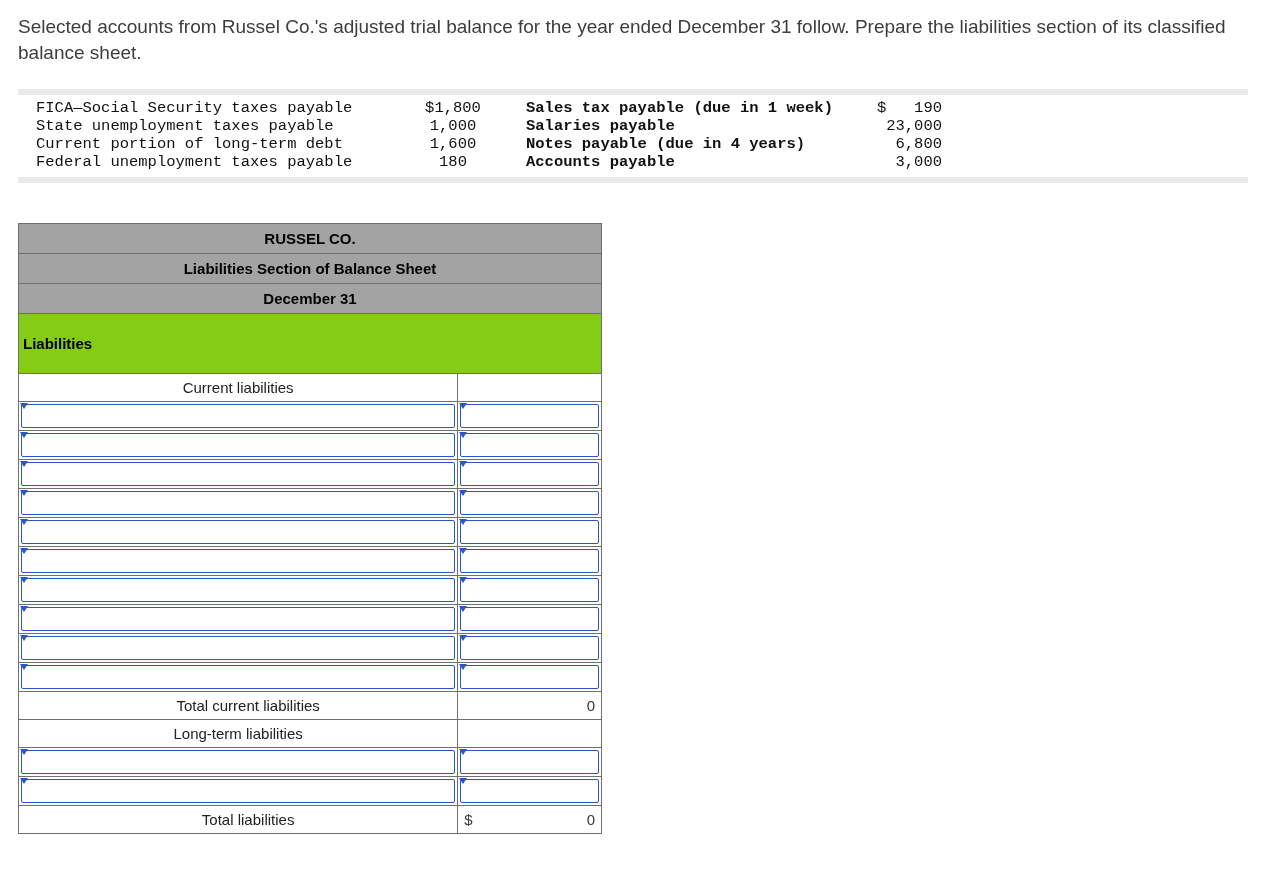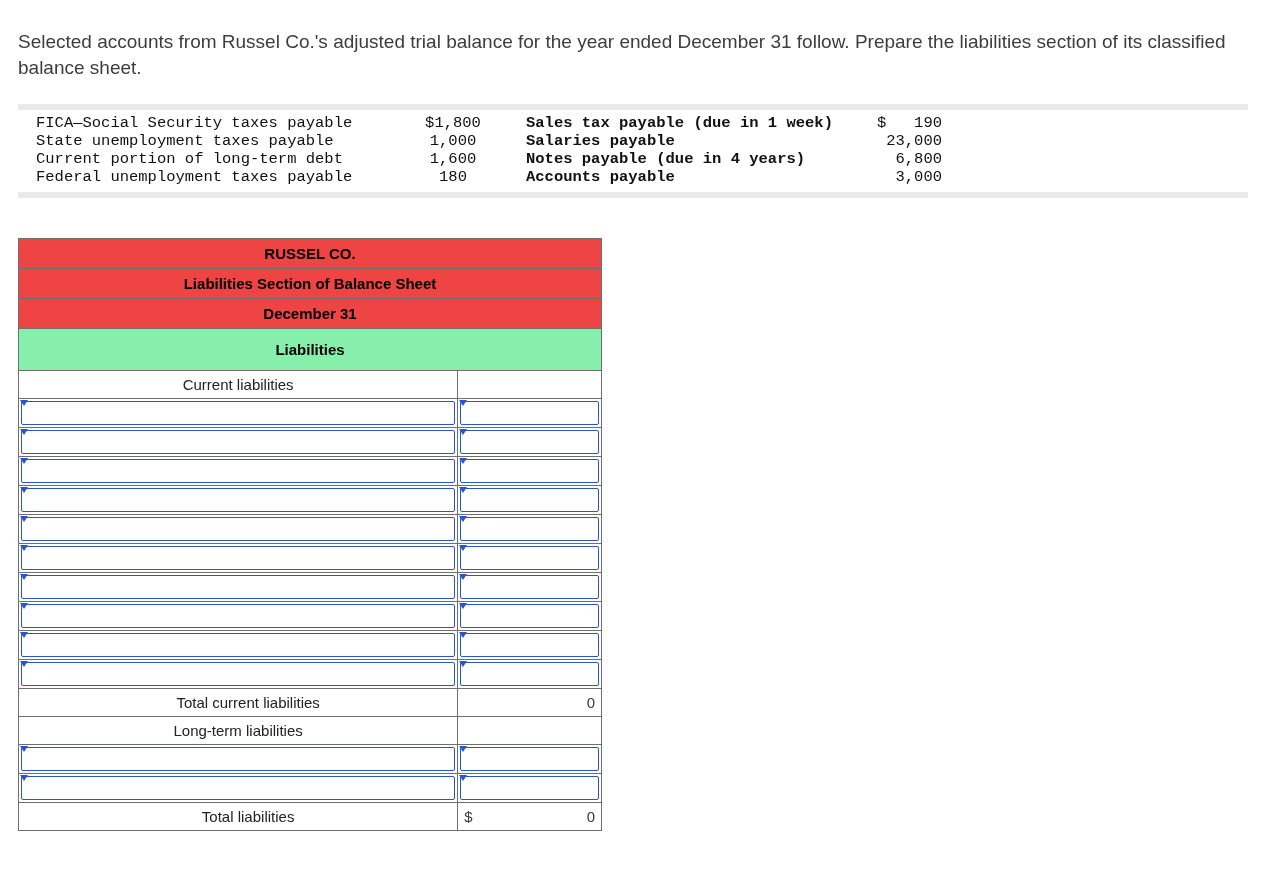--- a/index.html
+++ b/index.html
@@ -1,32 +1,32 @@
 <!DOCTYPE html>
 <html><head>
 <meta charset="utf-8">
 <style>
   * { box-sizing: border-box; }
   body { margin: 0; padding: 14px 18px; font-family: Arial, Helvetica, sans-serif; color: #3a3a3a; background: #fff; }
-  .intro { font-size: 19px; line-height: 1.35; color: #3d3d3d; margin-bottom: 24px; margin-top: 15px; }
+  .intro { font-size: 19px; line-height: 1.35; color: #3d3d3d; margin-bottom: 24px; }
   .data-block { position: relative; font-family: "Courier New", Courier, monospace; font-size: 15.5px; color:#111;margin-top:16px; }
   .data-block .topbar { height:6px; background:#e9e9e9; margin-bottom:4px; }
   .data-block .botbar { height:6px; background:#e9e9e9; margin-top:6px; }
   .data-grid { width: 100%; }
   .data-row { display: flex; }
   .data-cell { white-space: pre; }
   .c-label1 { width: 390px; padding-left: 18px; }
   .c-amt1   { width: 90px;  text-align: center; }
   .c-label2 { width: 340px; padding-left: 28px; font-weight: bold; }
   .c-amt2   { width: 110px;  text-align: right; padding-right: 6px; }
 
   .sheet { width: 584px; border-collapse: collapse; margin-top: 40px; }
   .sheet th, .sheet td { border: 1px solid #6f6f6f; font-size: 15px; }
-  .hdr { background: #ef4444; color:#000; font-weight:bold; text-align:center; padding: 6px 4px; }
-  .hdr-white { background: #86efac; color:#000; font-weight:bold; text-align:center; padding: 12px 4px; }
+  .hdr { background: #a3a3a3; color:#000; font-weight:bold; text-align:center; padding: 6px 4px; }
+  .hdr-white { background: #84cc16; color:#000; font-weight:bold; text-align:left; padding: 21px 4px; }
   .label-cell { padding: 5px 6px; color:#222;text-align:center; }
   .num-cell { padding: 5px 6px; text-align:right; }
   .dropdown-cell { padding:0; position:relative; height:29px; }
   .dropdown-cell .dd { position:absolute; inset:2px; background:#fff; border:1.5px solid #2a57c7; border-radius:2px; }
   .dropdown-cell .tri { position:absolute; width:0; height:0; border-left:4px solid transparent; border-right:4px solid transparent; border-top:6px solid #2a57c7; top:1px; left:1px; }
   .col-label { width: 440px; }
   .col-amt   { width: 144px; }
   .indent { padding-left: 26px; }
 </style>
 </head>

